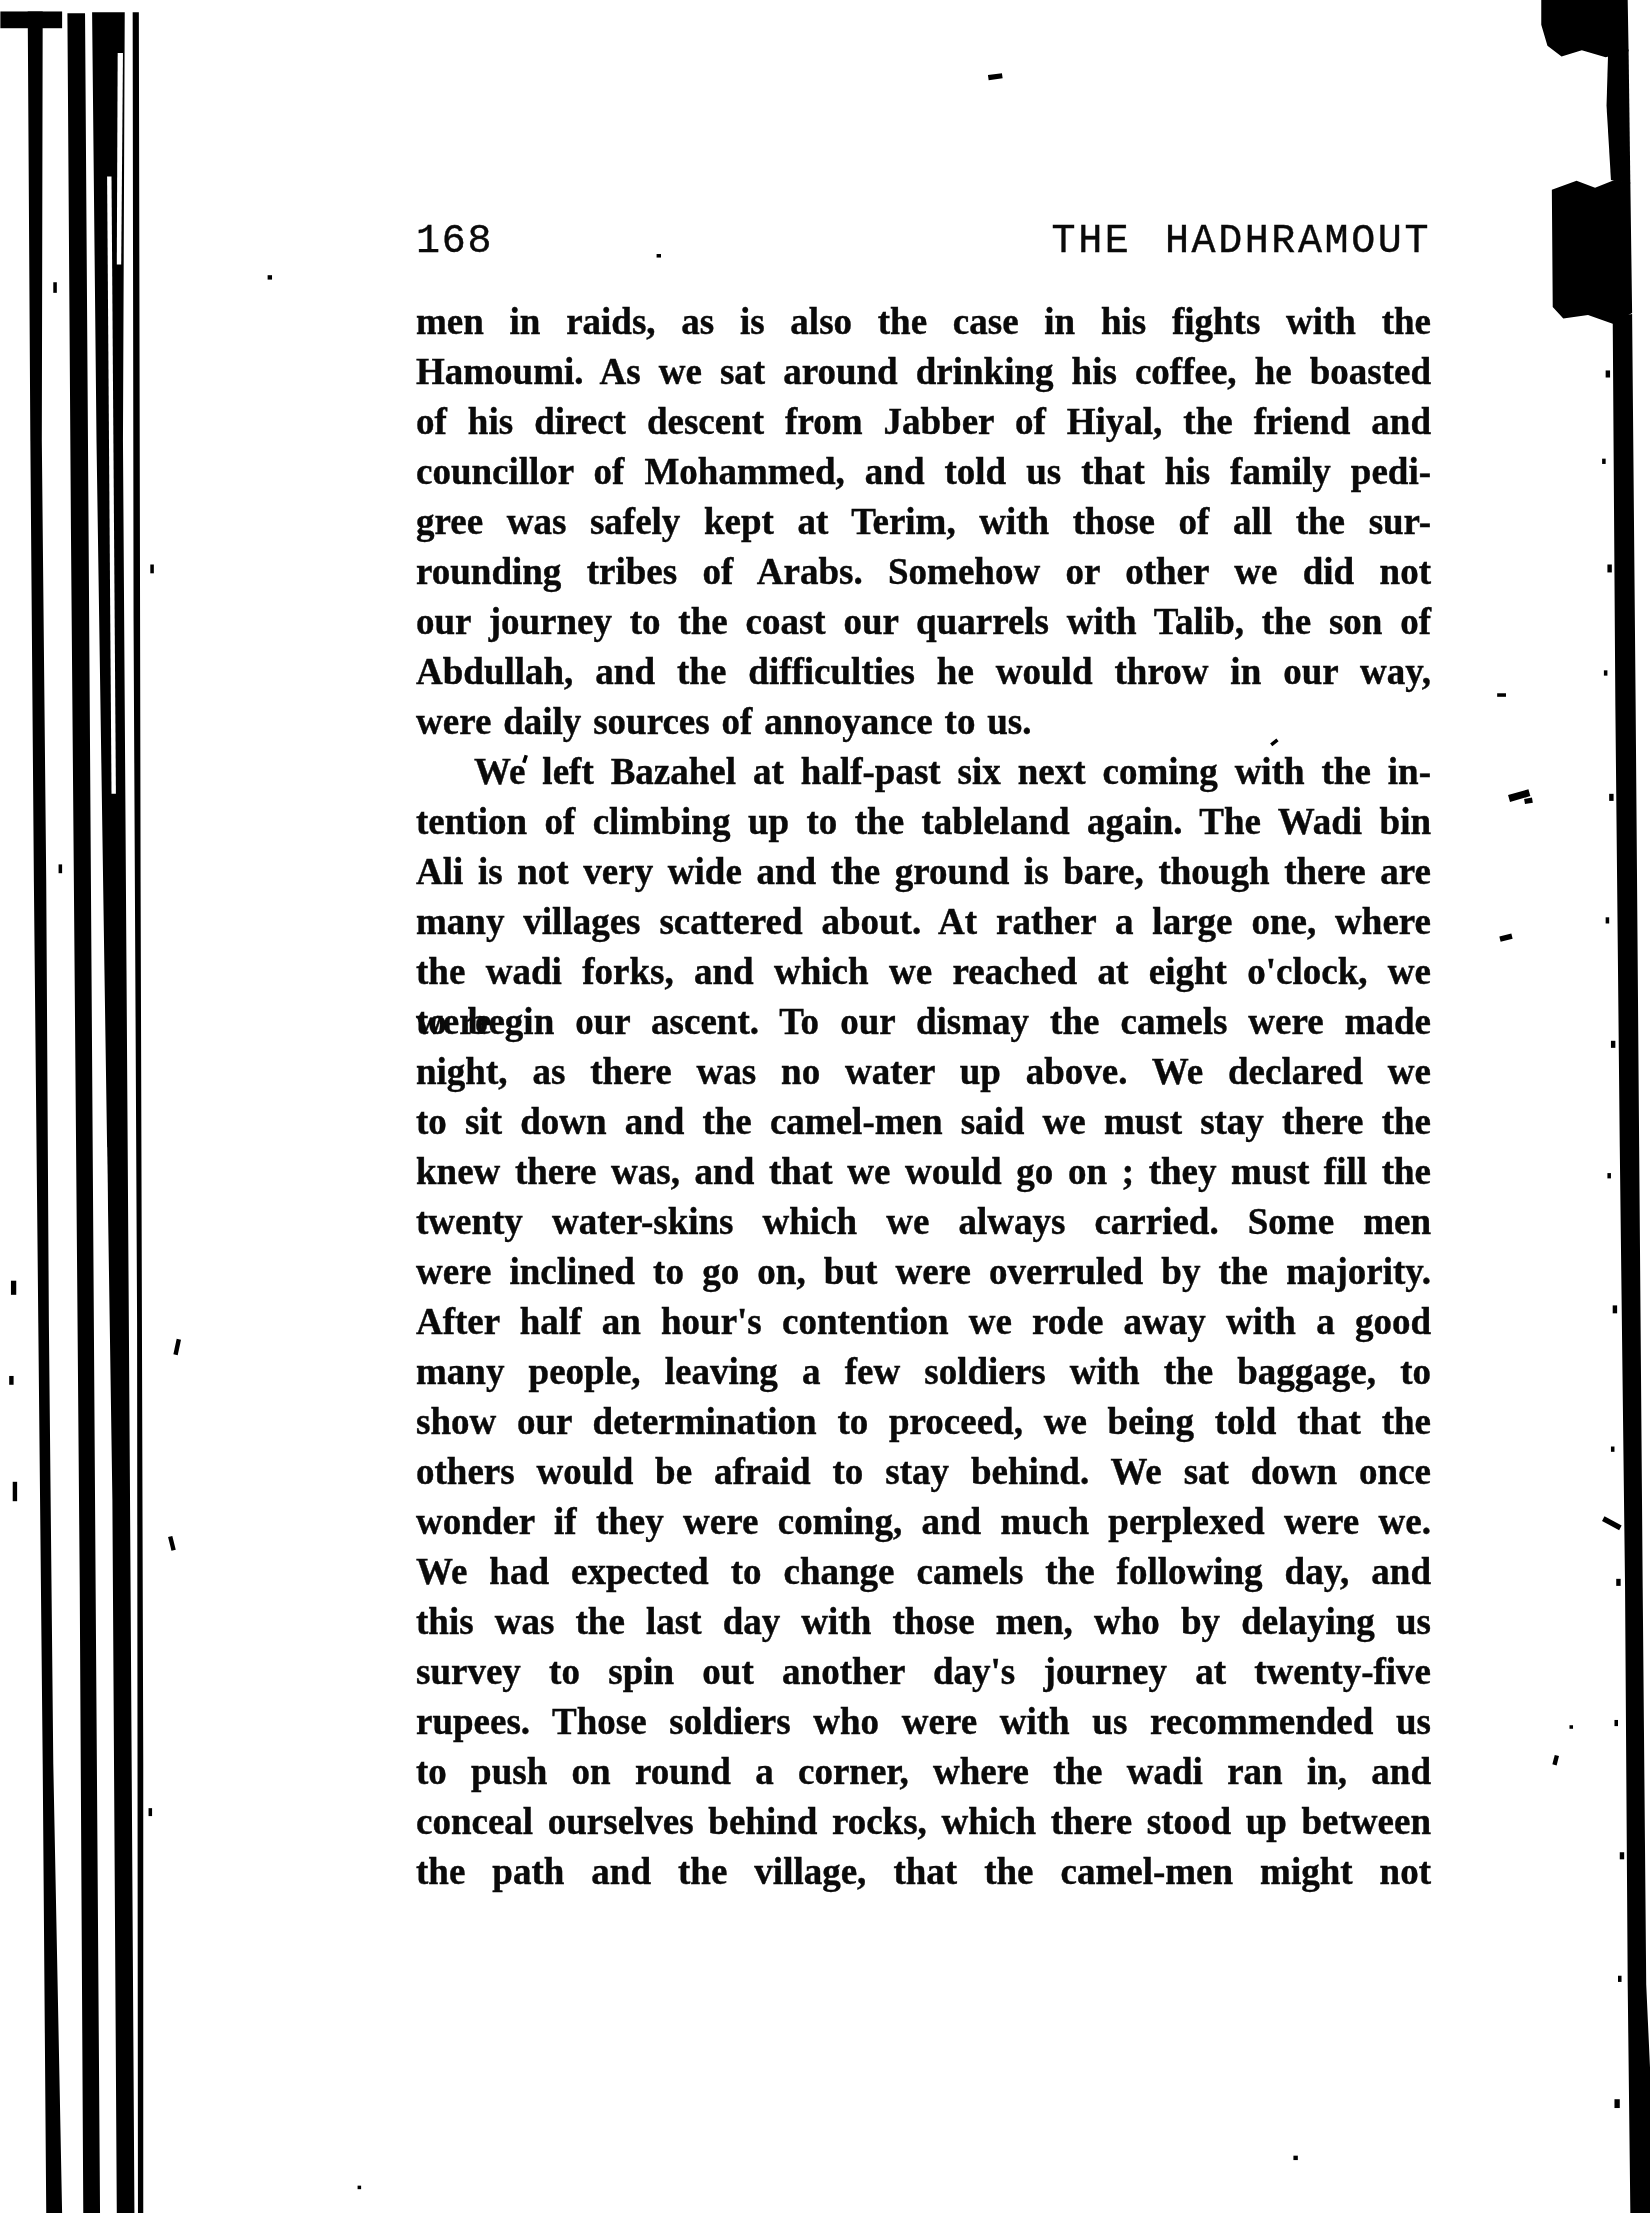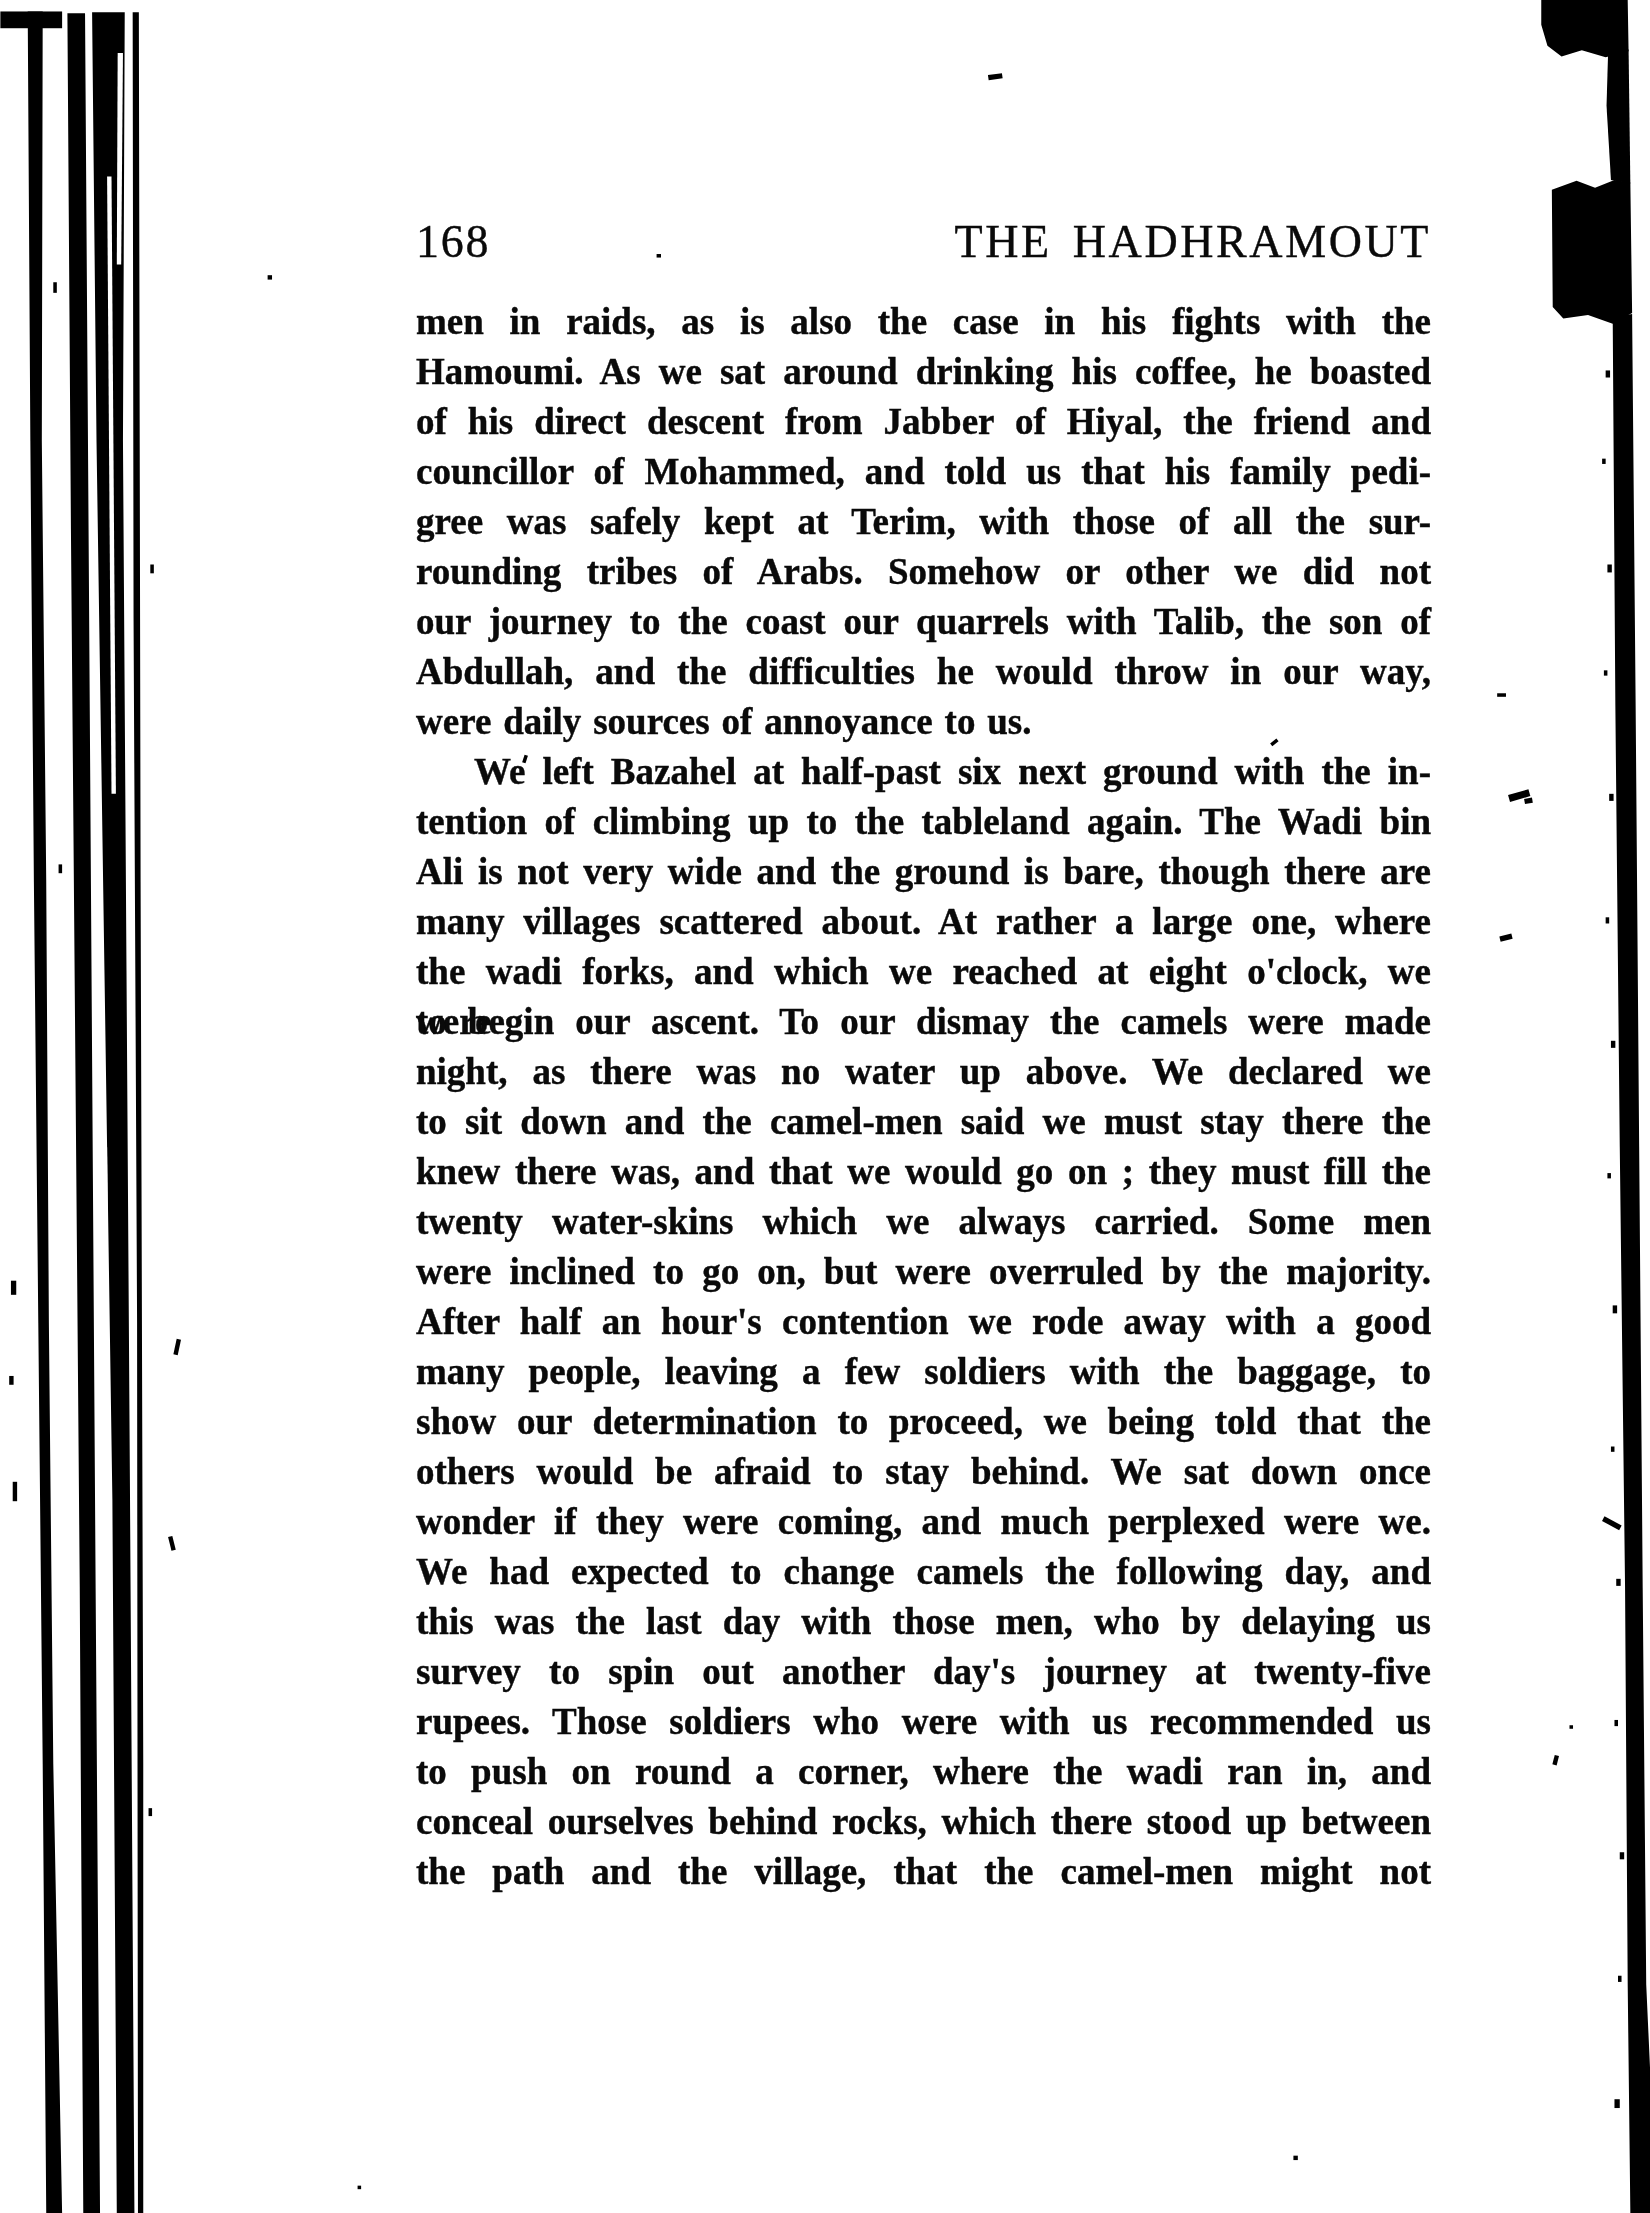--- a/index.html
+++ b/index.html
@@ -6,21 +6,21 @@
   body{
     width:1651px;height:2213px;position:relative;overflow:hidden;
     background:#ffffff;
     font-family:"Liberation Serif","DejaVu Serif",serif;
     color:#0a0a0a;
   }
   .page{position:absolute;inset:0;background:#ffffff;}
   
   .header-row{
     position:absolute;left:416px;top:214px;width:1015px;height:55px;
-    line-height:55px;font-size:46px;
+    line-height:55px;font-size:40px;font-family:Liberation Mono, monospace;
     -webkit-text-stroke:0.4px #0a0a0a;
   }
   .page-number{position:absolute;left:0;top:0;letter-spacing:1.8px;}
   .running-title{
     display:block;text-align:right;letter-spacing:2.6px;word-spacing:7px;
   }
   
   .text-block{
     position:absolute;left:416px;top:297px;width:1015px;
     font-size:37px;line-height:50px;
@@ -49,21 +49,21 @@
   <div class="text-block">
     <div class="line">men in raids, as is also the case in his fights with the</div>
     <div class="line">Hamoumi.  As we sat around drinking his coffee, he boasted</div>
     <div class="line">of his direct descent from Jabber of Hiyal, the friend and</div>
     <div class="line">councillor of Mohammed, and told us that his family pedi-</div>
     <div class="line">gree was safely kept at Terim, with those of all the sur-</div>
     <div class="line">rounding tribes of Arabs.  Somehow or other we did not</div>
     <div class="line">our journey to the coast our quarrels with Talib, the son of</div>
     <div class="line">Abdullah, and the difficulties he would throw in our way,</div>
     <div class="line flush">were daily sources of annoyance to us.</div>
-    <div class="line indent">We left Bazahel at half-past six next ground with the in-</div>
+    <div class="line indent">We left Bazahel at half-past six next coming with the in-</div>
     <div class="line">tention of climbing up to the tableland again.  The Wadi bin</div>
     <div class="line">Ali is not very wide and the ground is bare, though there are</div>
     <div class="line">many villages scattered about.  At rather a large one, where</div>
     <div class="line">the wadi forks, and which we reached at eight o'clock, we were</div>
     <div class="line">to begin our ascent.  To our dismay the camels were made</div>
     <div class="line">night, as there was no water up above.  We declared we</div>
     <div class="line">to sit down and the camel-men said we must stay there the</div>
     <div class="line">knew there was, and that we would go on ; they must fill the</div>
     <div class="line">twenty water-skins which we always carried.  Some men</div>
     <div class="line">were inclined to go on, but were overruled by the majority.</div>

